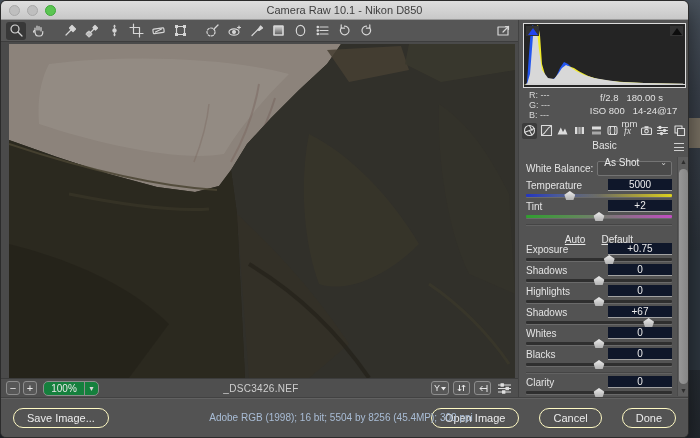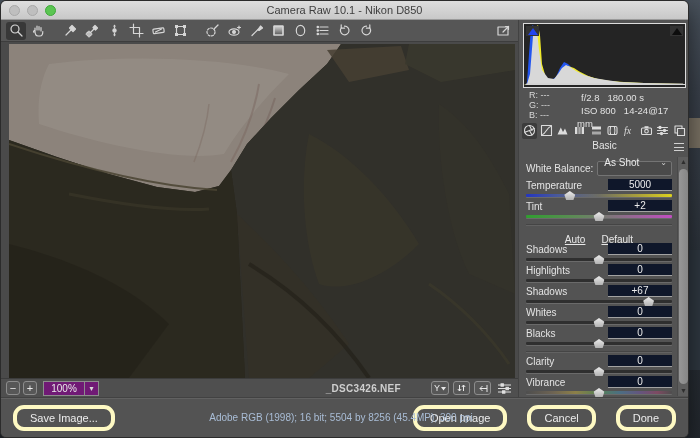--- a/index.html
+++ b/index.html
@@ -30,42 +30,42 @@
   .tb-gap { width:8px; }
   .tool-right { margin-left:auto; }
   .ticon { stroke:#d6d6d6; fill:none; stroke-width:1.2; stroke-linecap:round; stroke-linejoin:round; }
 
   
   .canvas-wrap { flex:1 1 auto; background:#4a4a4a; padding:2px 3px 0 8px; min-height:0; }
   .photo { width:506px; height:334px; display:block; background:#2c2a20; }
 
   .preview-strip { height:19px; background:#4f4f4f; border-top:1px solid #3c3c3c; display:flex; align-items:center; padding:0 5px; position:relative; flex:0 0 auto; }
   .zbtn { width:14px; height:14px; border:1px solid #8d8d8d; border-radius:3px; background:#575757; color:#e8e8e8; font-size:11px; line-height:12px; text-align:center; margin-right:3px; }
-  .zoom-combo { width:56px; height:15px; border:1px solid #8d8d8d; border-radius:0; background:#701a75; display:flex; align-items:center; margin-left:3px; }
+  .zoom-combo { width:56px; height:15px; border:1px solid #8d8d8d; border-radius:5px; background:#15803d; display:flex; align-items:center; margin-left:3px; }
   .zoom-combo .zval { flex:1; text-align:center; font-size:10px; color:#e8e8e8; }
   .zoom-combo .zchev { width:14px; border-left:1px solid #8d8d8d; font-size:8px; color:#d8d8d8; text-align:center; line-height:13px; }
-  .fname { position:absolute; left:120px; width:280px; text-align:right; font-size:10px; color:#cfcfcf; letter-spacing:.3px;font-weight:bold; }
+  .fname { position:absolute; left:120px; width:280px; text-align:center; font-size:10px; color:#cfcfcf; letter-spacing:.3px; }
   .strip-icons { margin-left:auto; display:flex; gap:4px; align-items:center; }
   .sbtn { min-width:17px; height:14px; border:1px solid #8d8d8d; border-radius:3px; background:#575757; color:#e8e8e8; font-size:9px; display:flex; align-items:center; justify-content:center; gap:1px; padding:0 2px; }
   .sbtn svg,.snaked svg { display:block; }
   .snaked { width:18px; height:14px; display:flex; align-items:center; justify-content:center; }
 
   
   .panel { width:172px; border-left:1px solid #424242; background:#535353; position:relative; display:flex; flex-direction:column; }
   .hist-box { margin:3px 4px 0 4px; width:163px; height:65px; border:1px solid #dcdcdc; background:#242424; position:relative; flex:0 0 auto; }
   .hist-box svg { position:absolute; inset:0; }
   .clip { position:absolute; top:2px; width:13px; height:10px; background:#333; display:flex; align-items:center; justify-content:center; }
   .clip.l { left:2px; } .clip.r { right:2px; }
   .tri { width:0; height:0; border-left:5px solid transparent; border-right:5px solid transparent; }
   .tri.shadow { border-bottom:7px solid #2244ee; }
   .tri.highlight { border-bottom:7px solid #0d0d0d; }
 
   .info { height:33px; position:relative; flex:0 0 auto; }
   .rgb { position:absolute; left:10px; top:2px; font-size:9px; color:#d9d9d9; line-height:10px; }
-  .exif { position:absolute; left:58px; right:4px; top:3px; font-size:9.5px; color:#e2e2e2; line-height:13px; }
+  .exif { position:absolute; left:58px; right:4px; top:3px; text-align:center; font-size:9.5px; color:#e2e2e2; line-height:13px; }
   .exif span { margin:0 4px; }
 
   .ptabs { height:19px; display:flex; align-items:center; gap:2px; padding:0 3px; flex:0 0 auto; }
   .ptab { width:16px; height:16px; display:flex; align-items:center; justify-content:center; border-radius:2px; }
   .ptab.sel { background:#3c3c3c; }
   .picon { stroke:#dcdcdc; fill:none; stroke-width:1.1; stroke-linecap:round; stroke-linejoin:round; }
 
   .sect-head { height:15px; position:relative; text-align:center; font-size:10px; color:#e4e4e4; flex:0 0 auto; }
   .sect-menu { position:absolute; right:6px; top:3px; width:10px; height:8px; display:flex; flex-direction:column; justify-content:space-between; }
   .sect-menu i { height:1px; background:#d0d0d0; display:block; }
@@ -90,21 +90,21 @@
   .auto-row { height:13px; text-align:center; margin-bottom:2px; }
   .auto-row span { font-size:10px; color:#e8e8e8; text-decoration:underline; margin:0 8px;text-align:center; }
 
   .scrollbar { position:absolute; top:137px; bottom:1px; right:1px; width:12px; background:#5e5e5e; border-left:1px solid #4a4a4a; }
   .sb-thumb { position:absolute; left:1px; right:1px; top:12px; bottom:12px; background:linear-gradient(90deg,#979797,#868686); border-radius:5px; }
   .sb-arrow { position:absolute; left:0; right:0; height:10px; text-align:center; font-size:7px; color:#2e2e2e; line-height:10px; }
   .sb-arrow.up { top:0; } .sb-arrow.down { bottom:0; }
 
   
   .footer { height:40px; background:#535353; border-top:1px solid #424242; box-shadow:inset 0 1px 0 #616161; display:flex; align-items:center; position:relative; flex:0 0 auto; }
-  .pill { border:4px solid #fef9c3; border-radius:11px; padding:3px 13px; font-size:11px; color:#ececec; background:transparent; }
+  .pill { border:1px solid #fef9c3; border-radius:11px; padding:3px 13px; font-size:11px; color:#ececec; background:transparent; }
   .save-btn { margin-left:12px; }
   .wf-link { position:absolute; left:165px; width:350px; text-align:center; font-size:10px; color:#a9bdd6; }
   .right-btns { margin-left:auto; display:flex; gap:20px; margin-right:12px; }
 </style>
 </head>
 <body>
 
 <div class="desktop">
   <div class="bg-patch"></div>
   <div class="bg-patch2"></div>
@@ -450,20 +450,30 @@
             </div>
         </div>
 
         <div class="divider"></div>
         <div class="auto-row">
           <span>Auto</span><span>Default</span>
         </div>
 
         <div>
           <div class="sl-head">
+              <span class="sl-label">Exposure</span>
+              <span class="sl-value">+0.75</span>
+            </div>
+          <div class="sl-row">
+              <div class="sl-track"></div>
+              <div class="sl-thumb" style="left: 57%;"></div>
+            </div>
+        </div>
+        <div>
+          <div class="sl-head">
               <span class="sl-label">Shadows</span>
               <span class="sl-value">0</span>
             </div>
           <div class="sl-row">
               <div class="sl-track"></div>
               <div class="sl-thumb" style="left: 50%;"></div>
             </div>
         </div>
         <div>
           <div class="sl-head">

